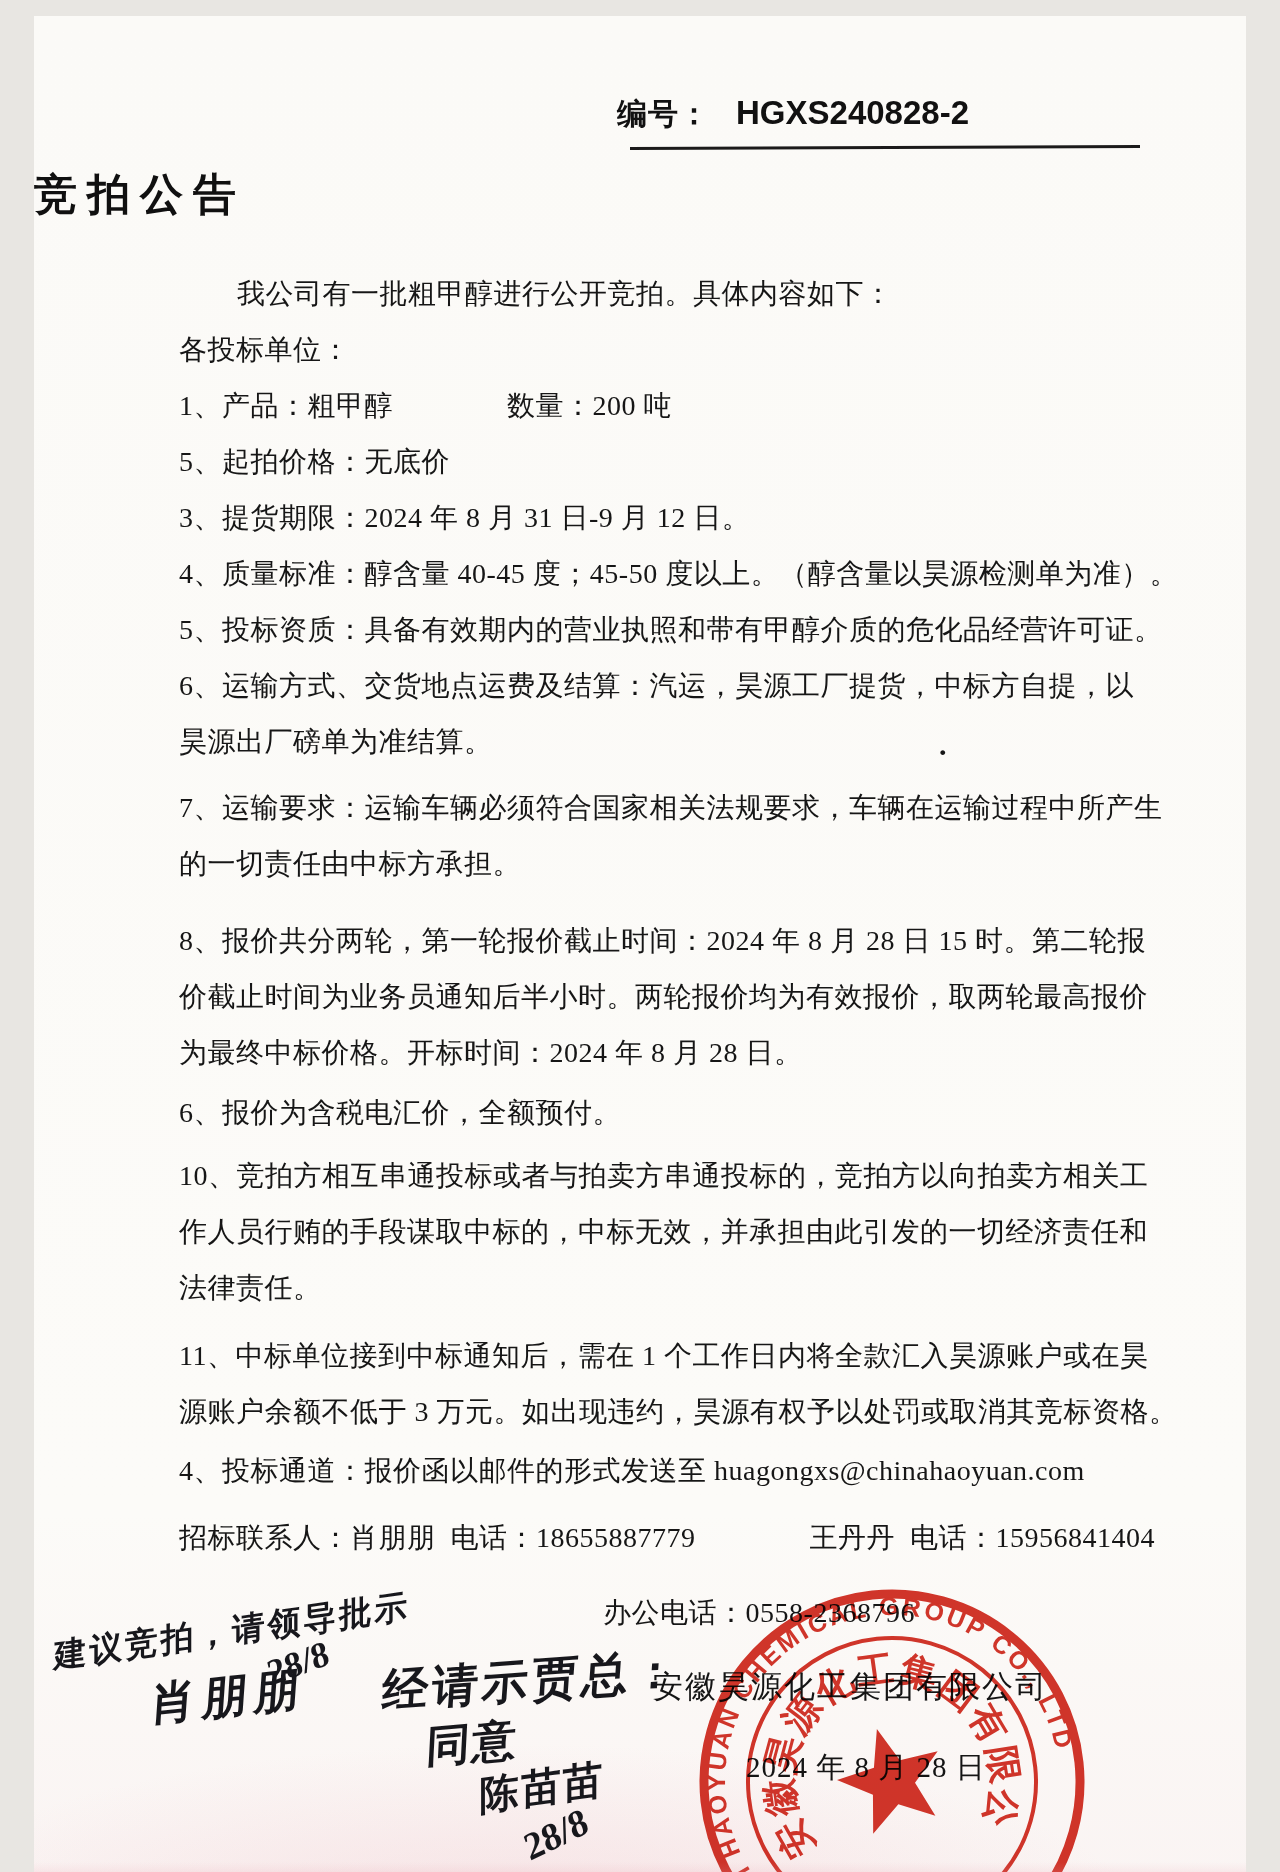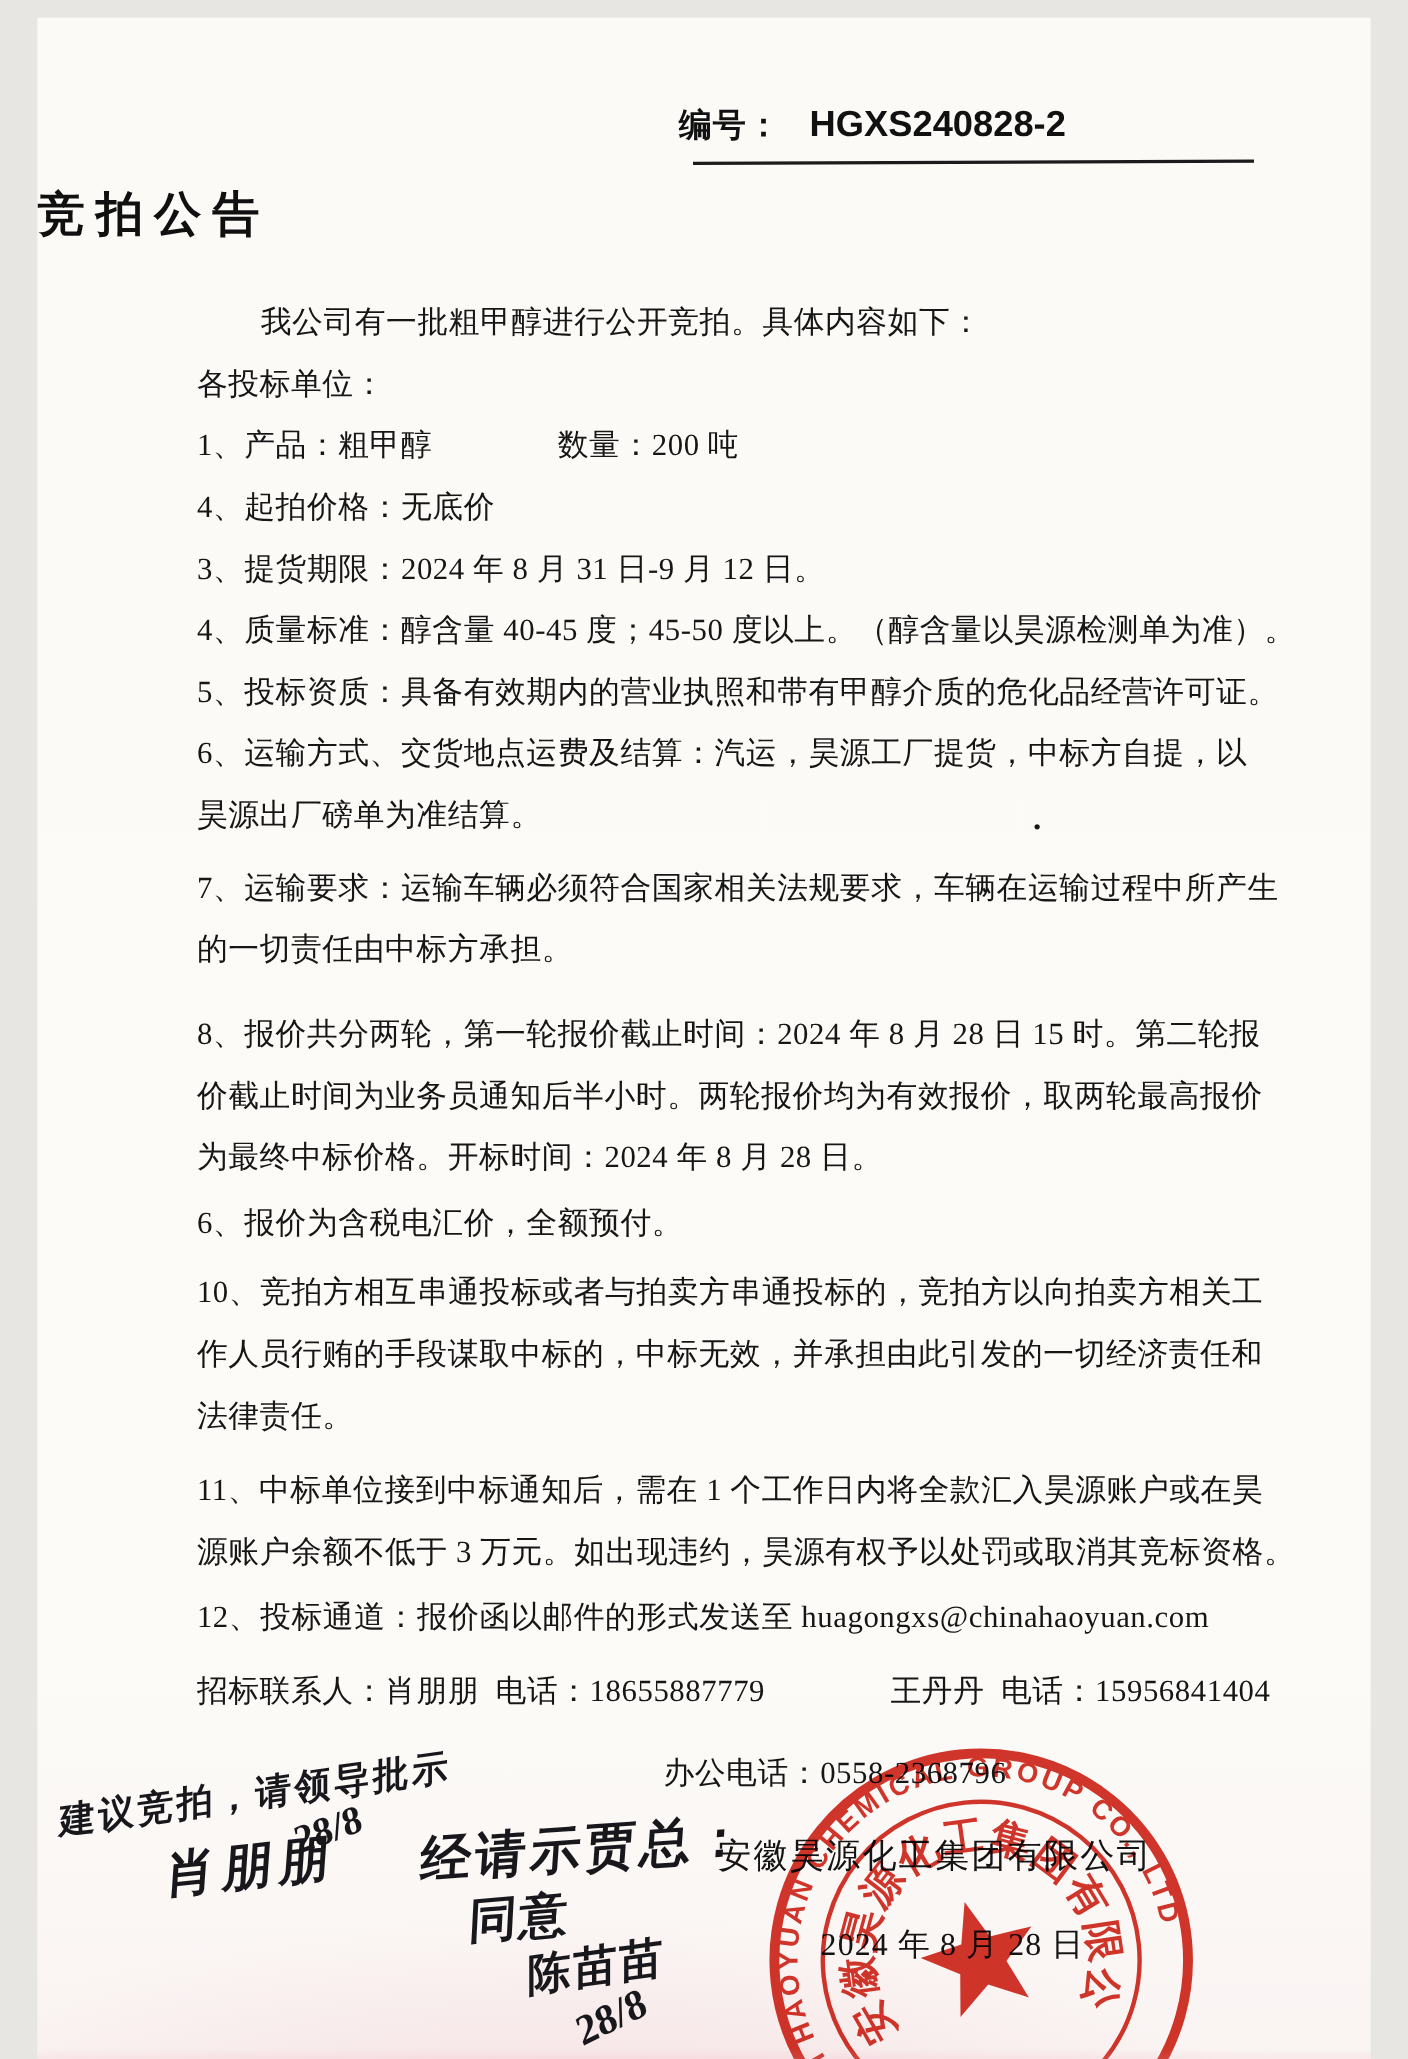--- a/index.html
+++ b/index.html
@@ -83,38 +83,38 @@
 
   <div class="docnum"><span>编号：</span><span class="num">HGXS240828-2</span></div>
   <div class="docnum-line"></div>
 
   <h1 class="title">竞拍公告</h1>
 
   <div class="body-lines" id="body-lines">
       <div class="line indent">我公司有一批粗甲醇进行公开竞拍。具体内容如下：</div>
       <div class="line">各投标单位：</div>
       <div class="line">1、产品：粗甲醇　　　　数量：200 吨</div>
-      <div class="line">4、起拍价格：无底价</div>
+      <div class="line">5、起拍价格：无底价</div>
       <div class="line">3、提货期限：2024 年 8 月 31 日-9 月 12 日。</div>
       <div class="line">4、质量标准：醇含量 40-45 度；45-50 度以上。（醇含量以昊源检测单为准）。</div>
       <div class="line">5、投标资质：具备有效期内的营业执照和带有甲醇介质的危化品经营许可证。</div>
       <div class="line">6、运输方式、交货地点运费及结算：汽运，昊源工厂提货，中标方自提，以</div>
       <div class="line">昊源出厂磅单为准结算。</div>
       <div class="line" style="margin-top: 10px;">7、运输要求：运输车辆必须符合国家相关法规要求，车辆在运输过程中所产生</div>
       <div class="line">的一切责任由中标方承担。</div>
       <div class="line" style="margin-top: 21px;">8、报价共分两轮，第一轮报价截止时间：2024 年 8 月 28 日 15 时。第二轮报</div>
       <div class="line">价截止时间为业务员通知后半小时。两轮报价均为有效报价，取两轮最高报价</div>
       <div class="line">为最终中标价格。开标时间：2024 年 8 月 28 日。</div>
       <div class="line" style="margin-top: 4px;">6、报价为含税电汇价，全额预付。</div>
       <div class="line" style="margin-top: 7px;">10、竞拍方相互串通投标或者与拍卖方串通投标的，竞拍方以向拍卖方相关工</div>
       <div class="line">作人员行贿的手段谋取中标的，中标无效，并承担由此引发的一切经济责任和</div>
       <div class="line">法律责任。</div>
       <div class="line" style="margin-top: 12px;">11、中标单位接到中标通知后，需在 1 个工作日内将全款汇入昊源账户或在昊</div>
       <div class="line">源账户余额不低于 3 万元。如出现违约，昊源有权予以处罚或取消其竞标资格。</div>
-      <div class="line" style="margin-top: 3px;">12、投标通道：报价函以邮件的形式发送至 huagongxs@chinahaoyuan.com</div>
+      <div class="line" style="margin-top: 3px;">4、投标通道：报价函以邮件的形式发送至 huagongxs@chinahaoyuan.com</div>
       <div class="line" style="margin-top: 11px;">招标联系人：肖朋朋  电话：18655887779　　　　王丹丹  电话：15956841404</div>
       <div class="line office" style="margin-top: 19px;">办公电话：0558-2368796</div>
     </div>
 
   <span class="stray">.</span>
 
   <div class="company">安徽昊源化工集团有限公司</div>
   <div class="sign-date">2024 年 8 月 28 日</div>
 
   <svg class="seal" viewBox="0 0 400 400">

